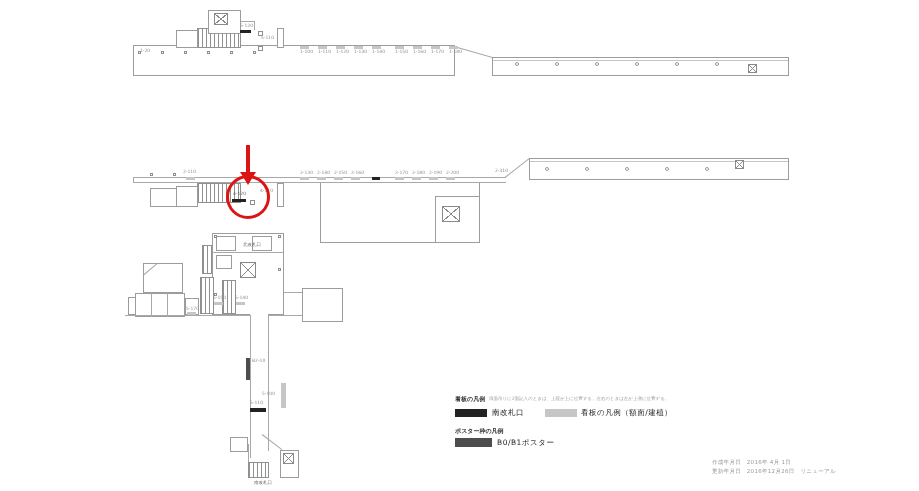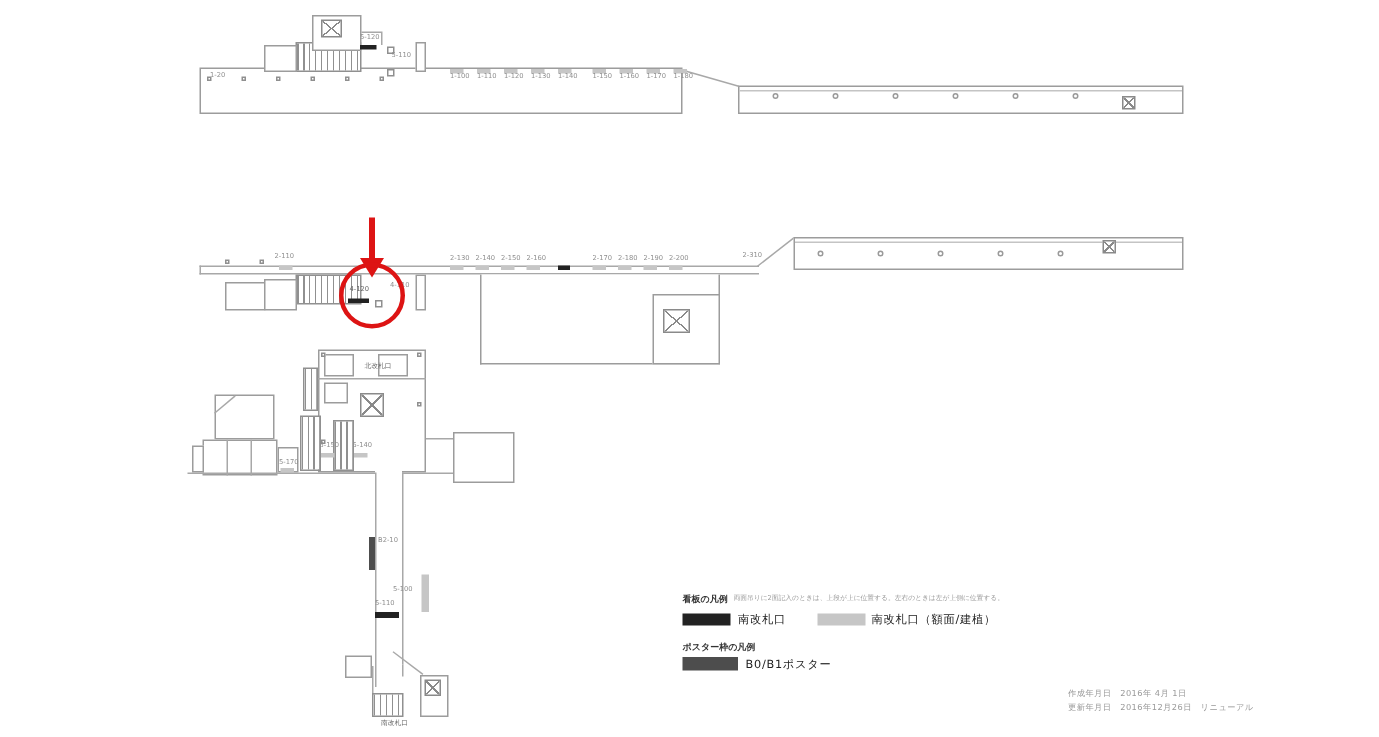--- a/index.html
+++ b/index.html
@@ -245,21 +245,21 @@
     <div class="xbox" style="left:283px;top:453px;width:11px;height:11px"></div>
     <span class="mlbl mlbl-d" style="left:254px;top:481px">南改札口</span>
   </div>
 
   <div class="plan">
     <span class="legend-title" style="left:455px;top:395px">看板の凡例</span>
     <span class="legend-note" style="left:489px;top:396px">両面吊りに2面記入のときは、上段が上に位置する。左右のときは左が上側に位置する。</span>
     <div class="bar-b" style="left:455px;top:409px;width:32px;height:8px"></div>
     <span class="legend-label" style="left:492px;top:408px">南改札口</span>
     <div class="bar-g" style="left:545px;top:409px;width:32px;height:8px"></div>
-    <span class="legend-label" style="left:581px;top:408px">南改札口（額面/建植）</span>
+    <span class="legend-label" style="left:581px;top:408px">看板の凡例（額面/建植）</span>
     <span class="legend-title" style="left:455px;top:427px">ポスター枠の凡例</span>
     <div class="bar-p" style="left:455px;top:438px;width:37px;height:9px"></div>
     <span class="legend-label" style="left:497px;top:438px">B0/B1ポスター</span>
   </div>
 
   <div class="plan">
     <span class="footer-line" style="left:712px;top:459px">作成年月日　2016年 4月 1日</span>
     <span class="footer-line" style="left:712px;top:468px">更新年月日　2016年12月26日　リニューアル</span>
   </div>
 

